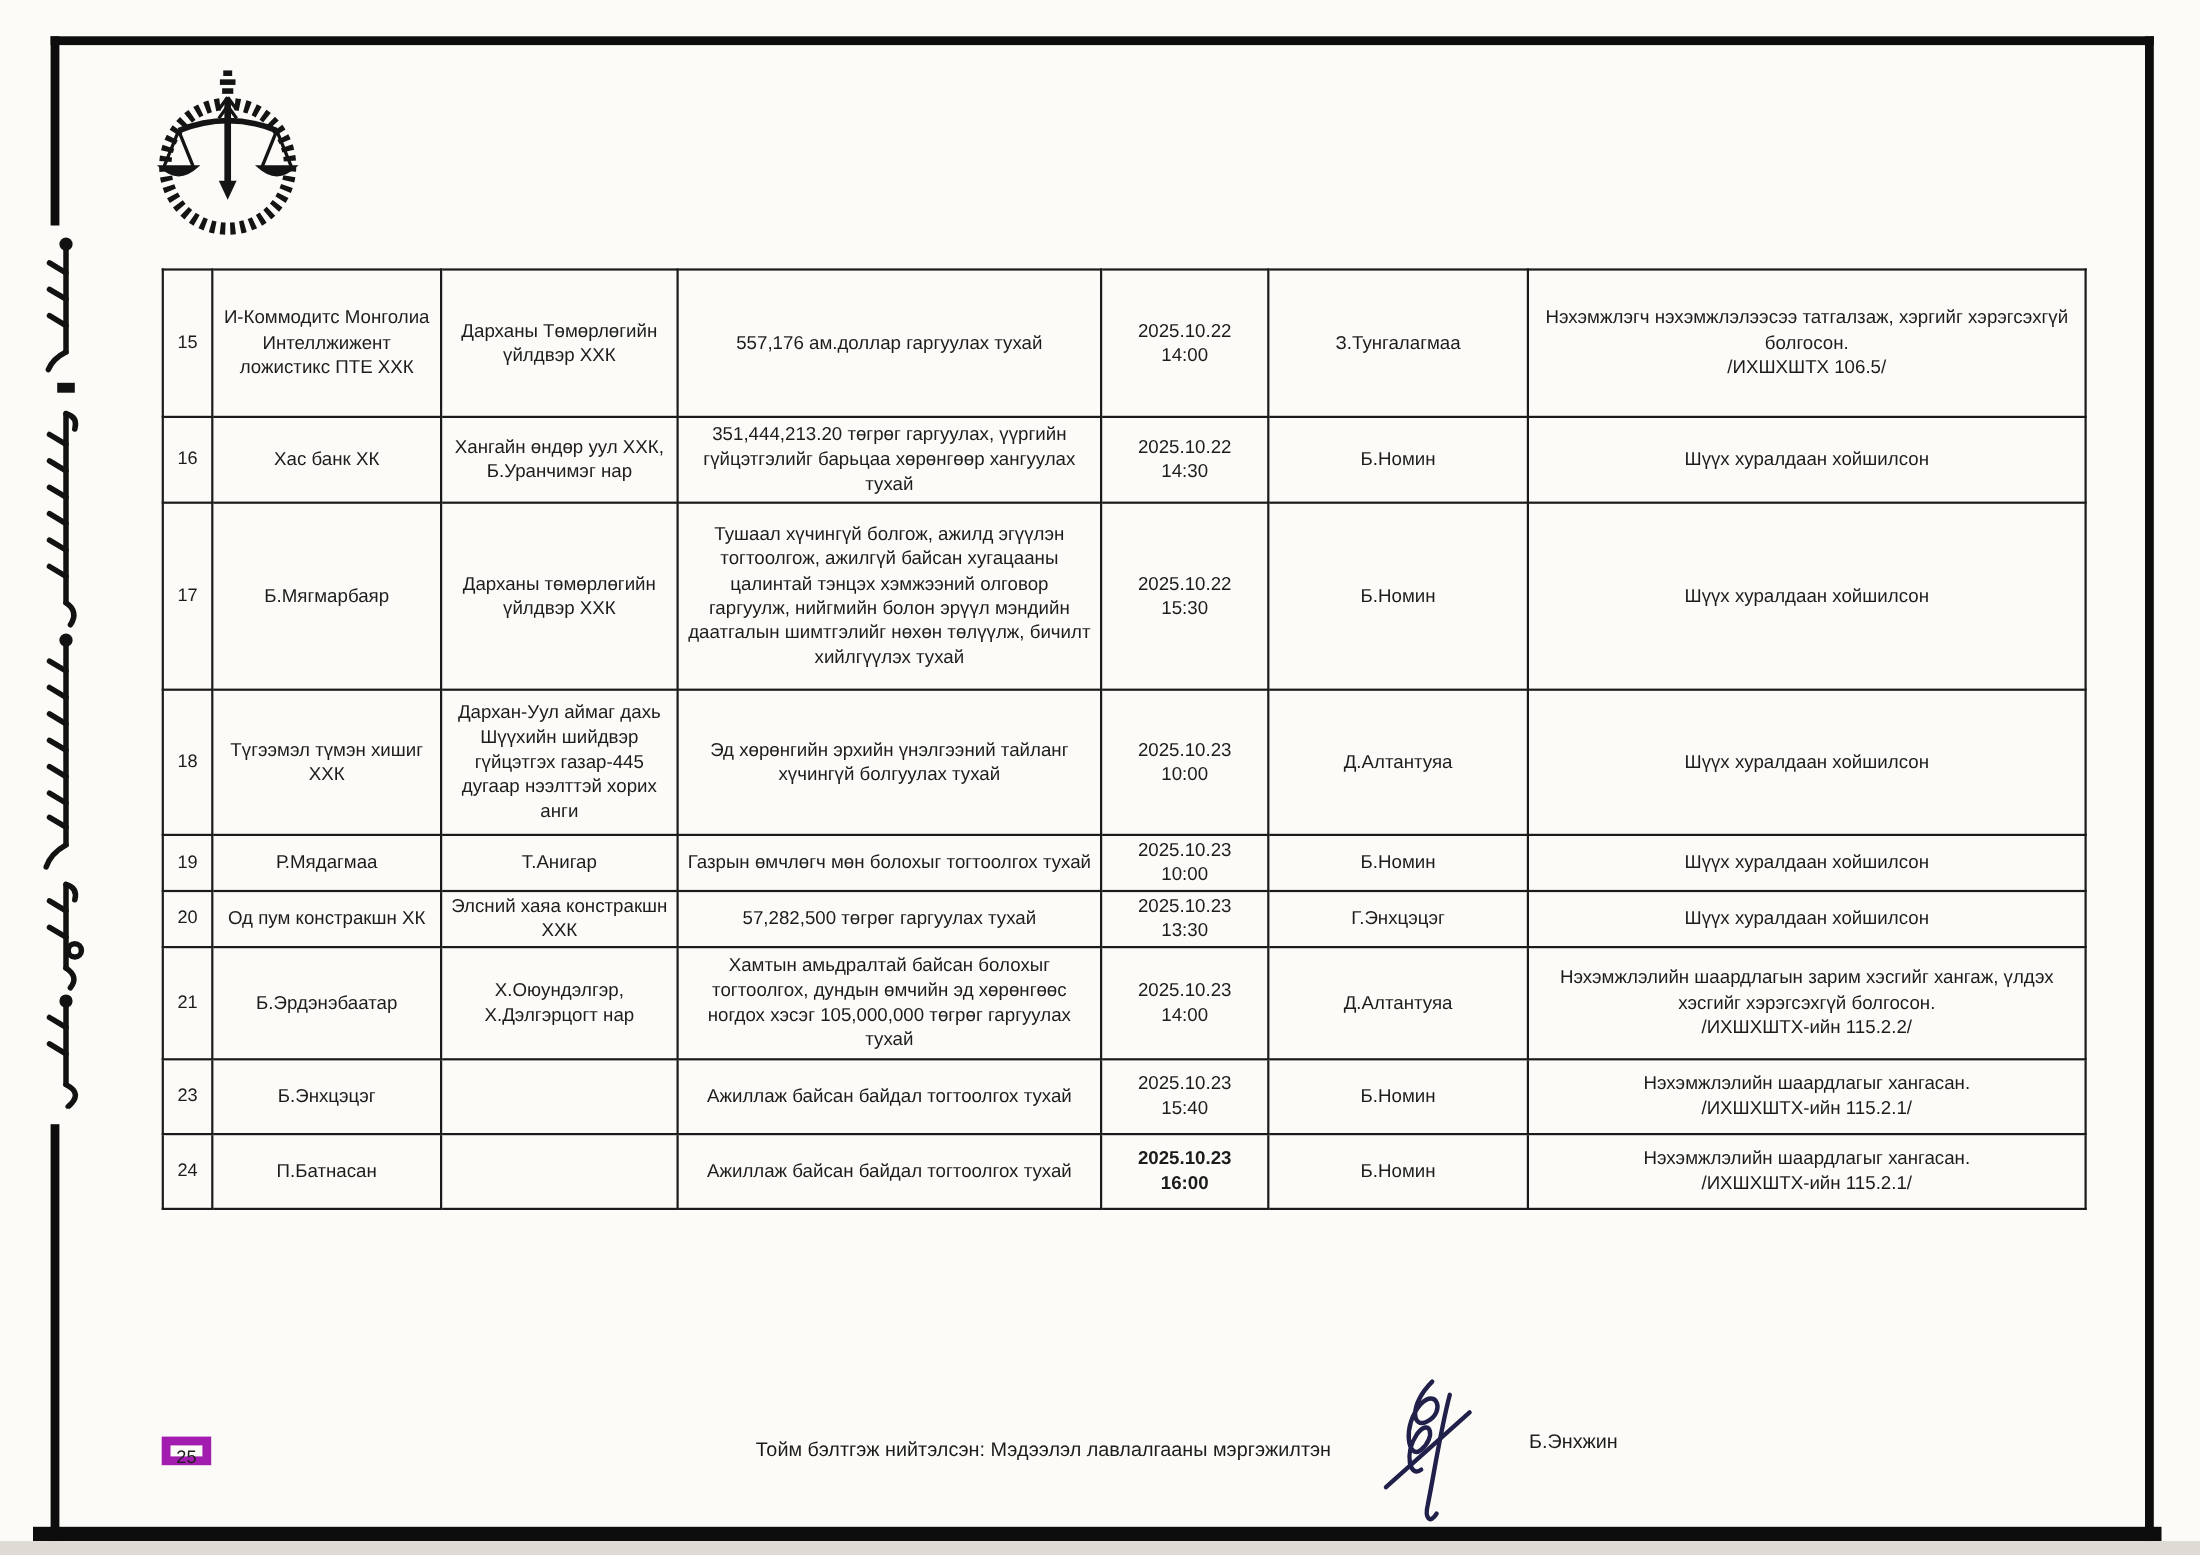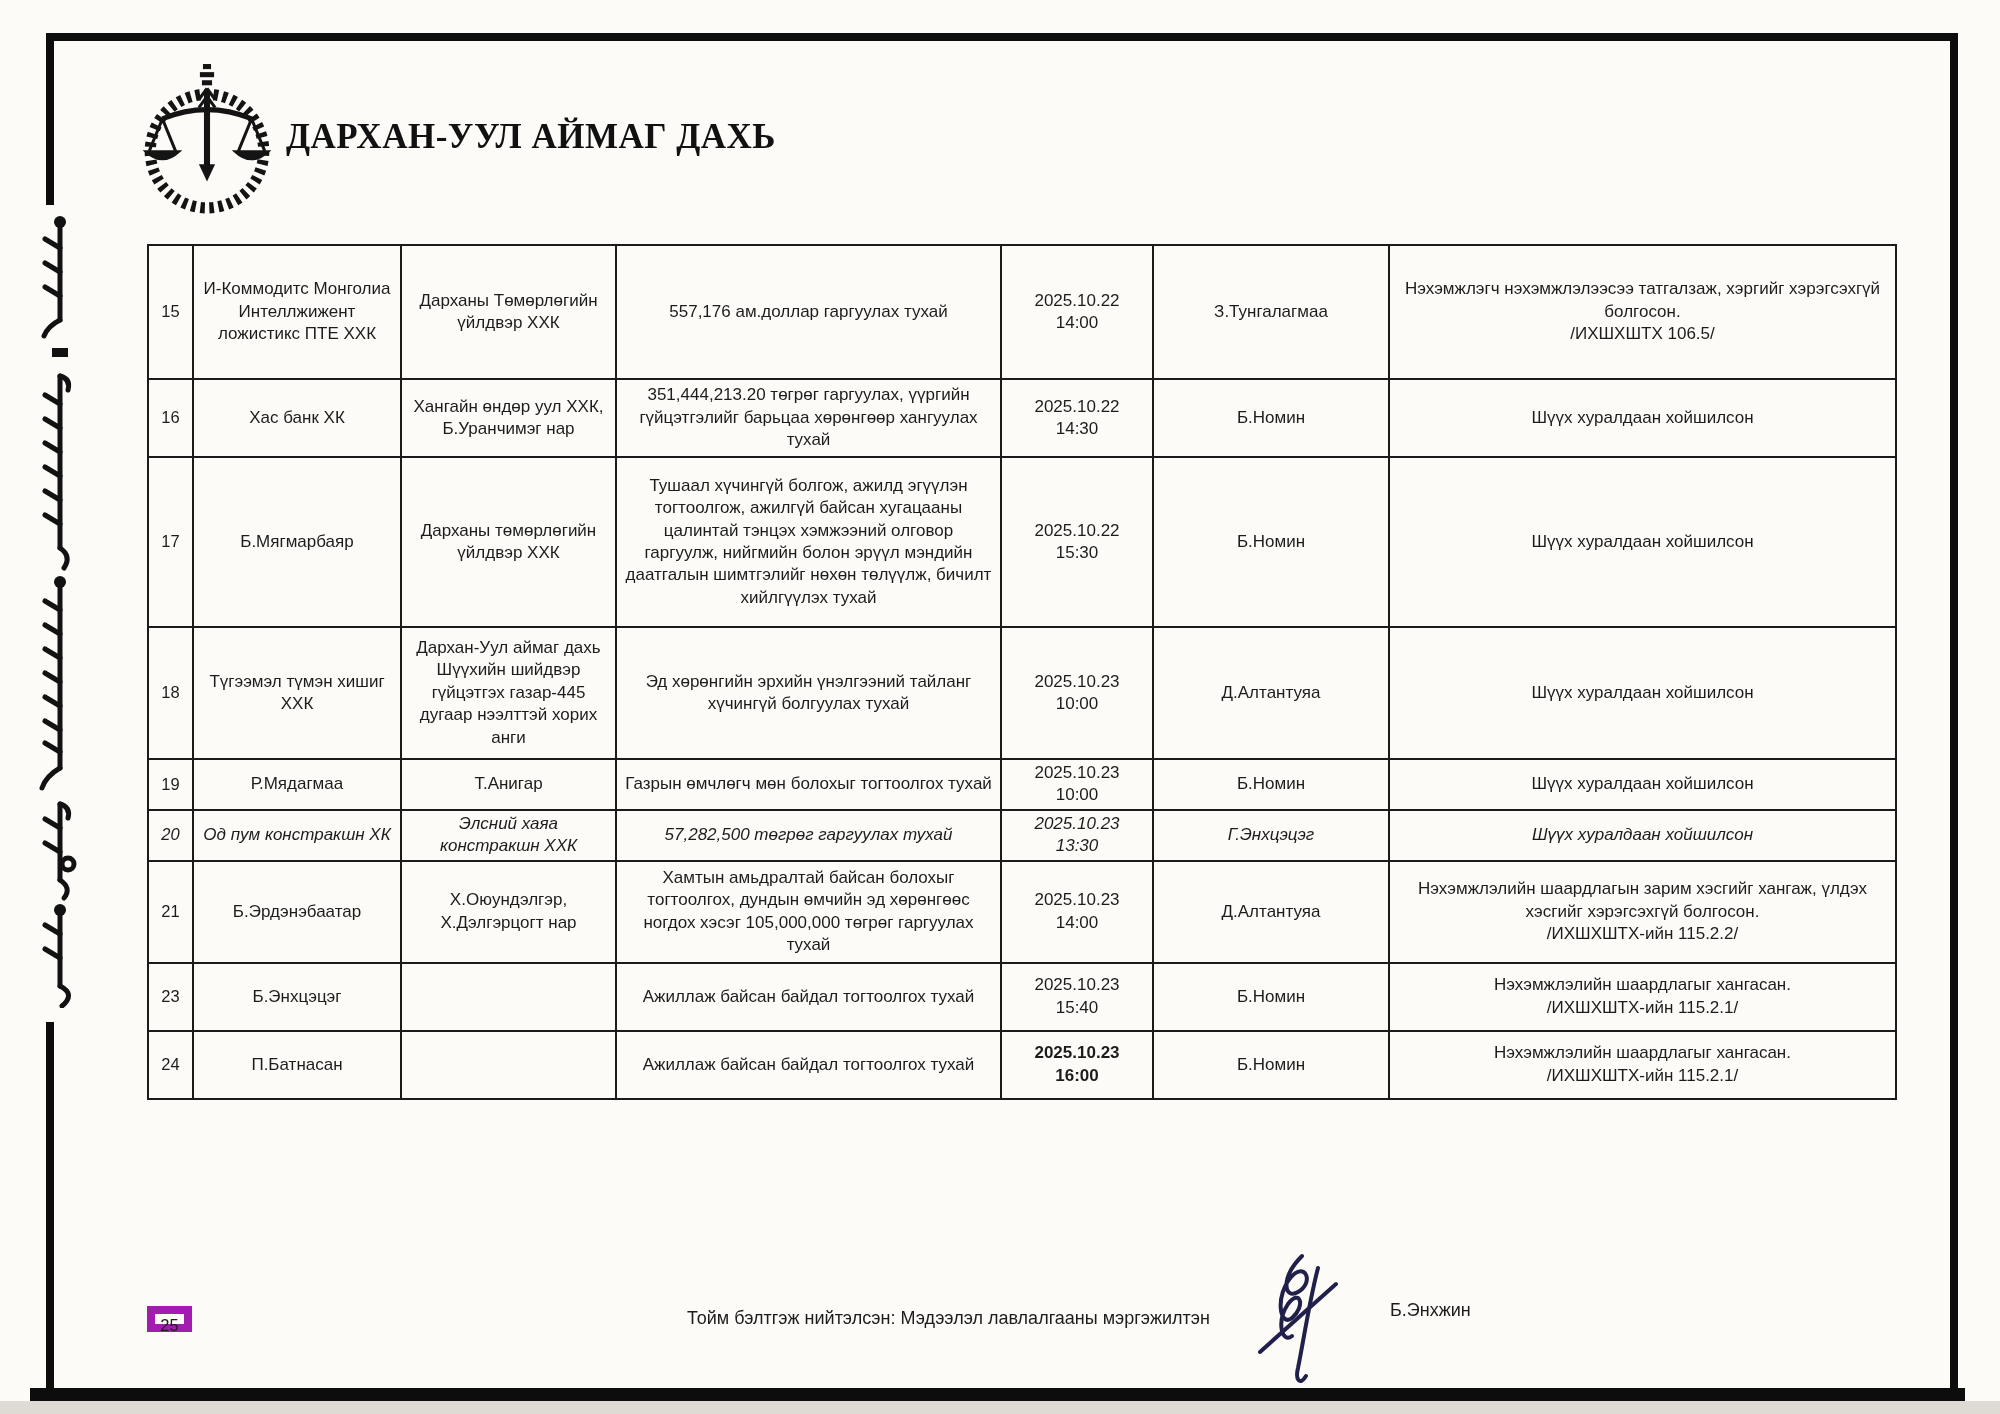--- a/index.html
+++ b/index.html
@@ -35,21 +35,21 @@
   table.schedule td{
     border:2px solid #1b1b1b;
     text-align:center;vertical-align:middle;
     padding:2px 8px;line-height:1.32;white-space:pre-line;
     overflow:hidden;
   }
   td.c-num{padding:2px 2px;font-size:16.5px;margin-top:20px;}
   td.c-res{font-size:17px;}
   .dt-date,.dt-time{display:block;}
   tr.r15{height:134px;} tr.r16{height:78px;} tr.r17{height:170px;}
-  tr.r18{height:132px;} tr.r19{height:50px;}  tr.r20{height:50px;font-style:italic;}
+  tr.r18{height:132px;} tr.r19{height:50px;}  tr.r20{height:50px;}
   tr.r21{height:102px;} tr.r22{height:216px;} tr.r23{height:68px;}
   tr.r24{height:68px;}
   tr.r24 td.c-dt{font-weight:bold;}
 
   .footer-num{
     position:absolute;left:147px;top:1306px;width:45px;height:26px;
     border:8px solid #a21caf;box-sizing:border-box;
     font-size:16.5px;text-align:center;line-height:22px;background:transparent;
   }
   .footer-label{
@@ -90,21 +90,20 @@
     <path d="M26 56 Q70 38 114 56" stroke-width="5"></path>
 
     <path d="M26 56 L13 88 M26 56 L39 88 M114 56 L101 88 M114 56 L127 88" stroke-width="3"></path>
 
     <path d="M9 88 Q26 104 43 88 Z" fill="#141414" stroke-width="2"></path>
     <path d="M97 88 Q114 104 131 88 Z" fill="#141414" stroke-width="2"></path>
   </g>
 </svg>
 
 <div class="org">
-  <div>ДАРХАН-УУЛ АЙМАГ ДАХЬ</div>
 </div>
 
 <svg class="vscript" viewBox="0 0 64 800">
   <g stroke="#121212" fill="none" stroke-width="5" stroke-linecap="round">
 
     <circle cx="34" cy="14" r="6" fill="#121212" stroke="none"></circle>
     <path d="M34 14 V112"></path>
     <path d="M34 40 l-15 -9 M34 64 l-15 -9 M34 88 l-15 -9"></path>
     <path d="M34 112 q-12 6 -16 16"></path>
 

